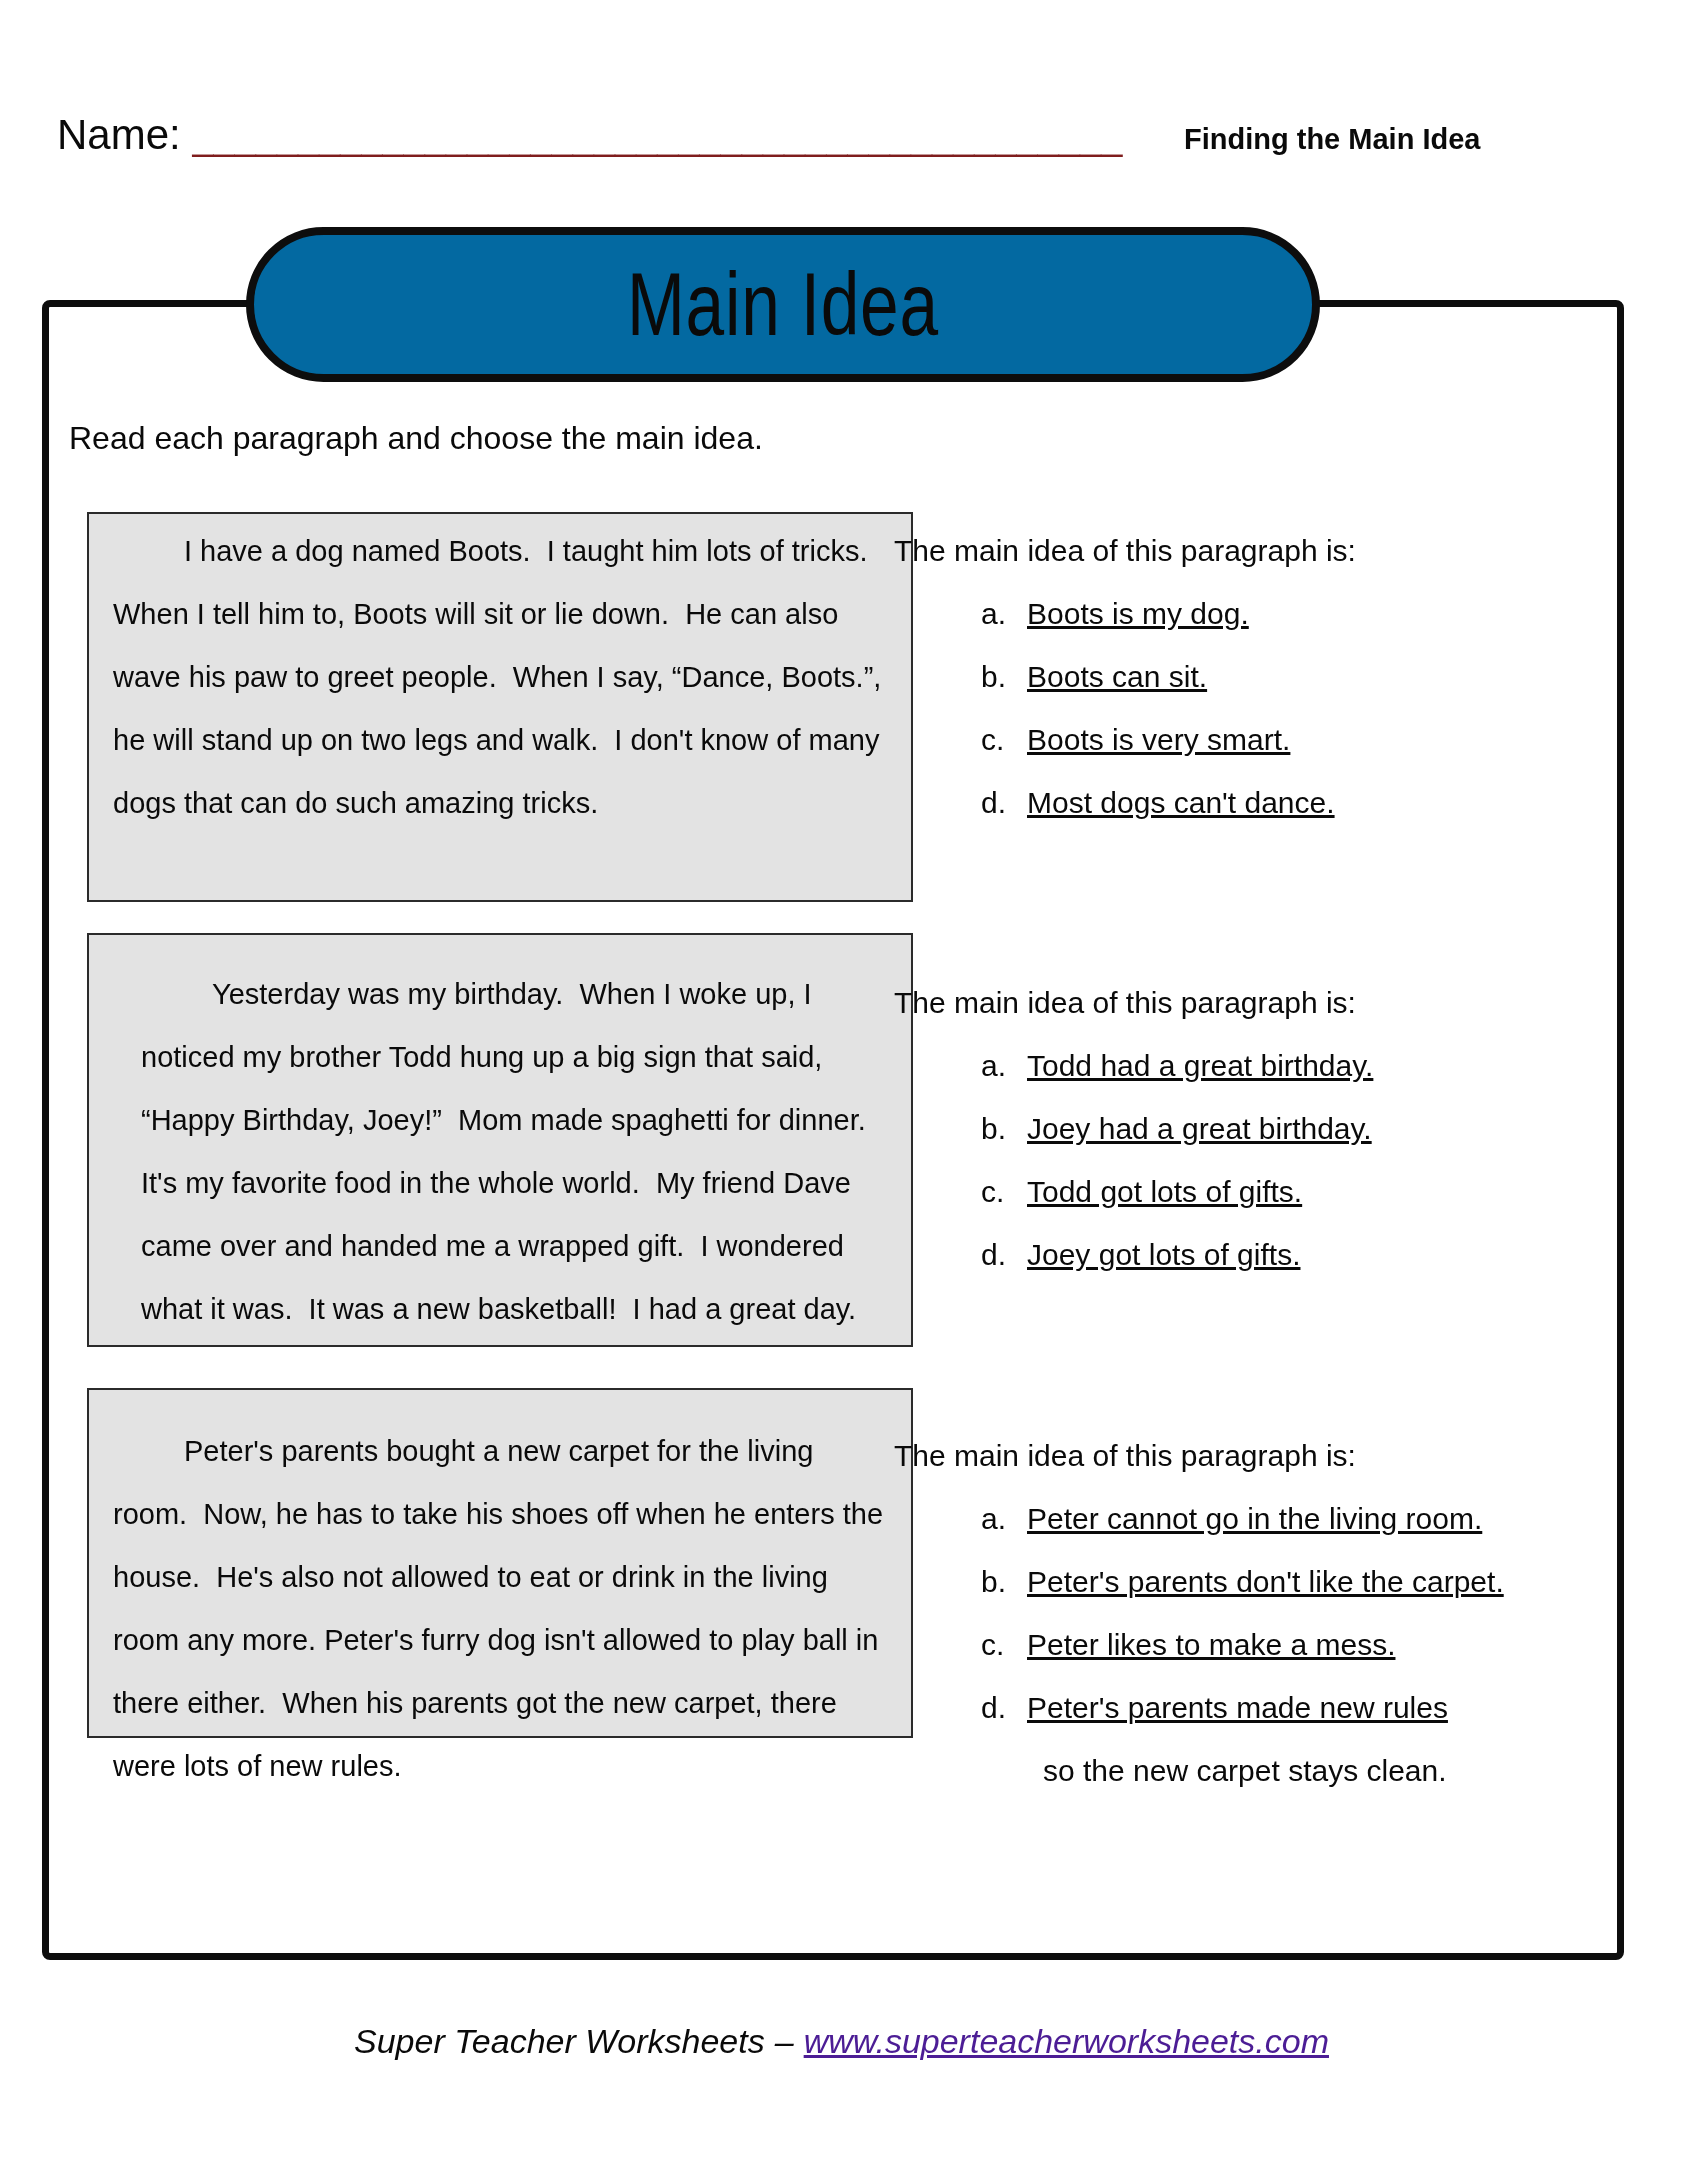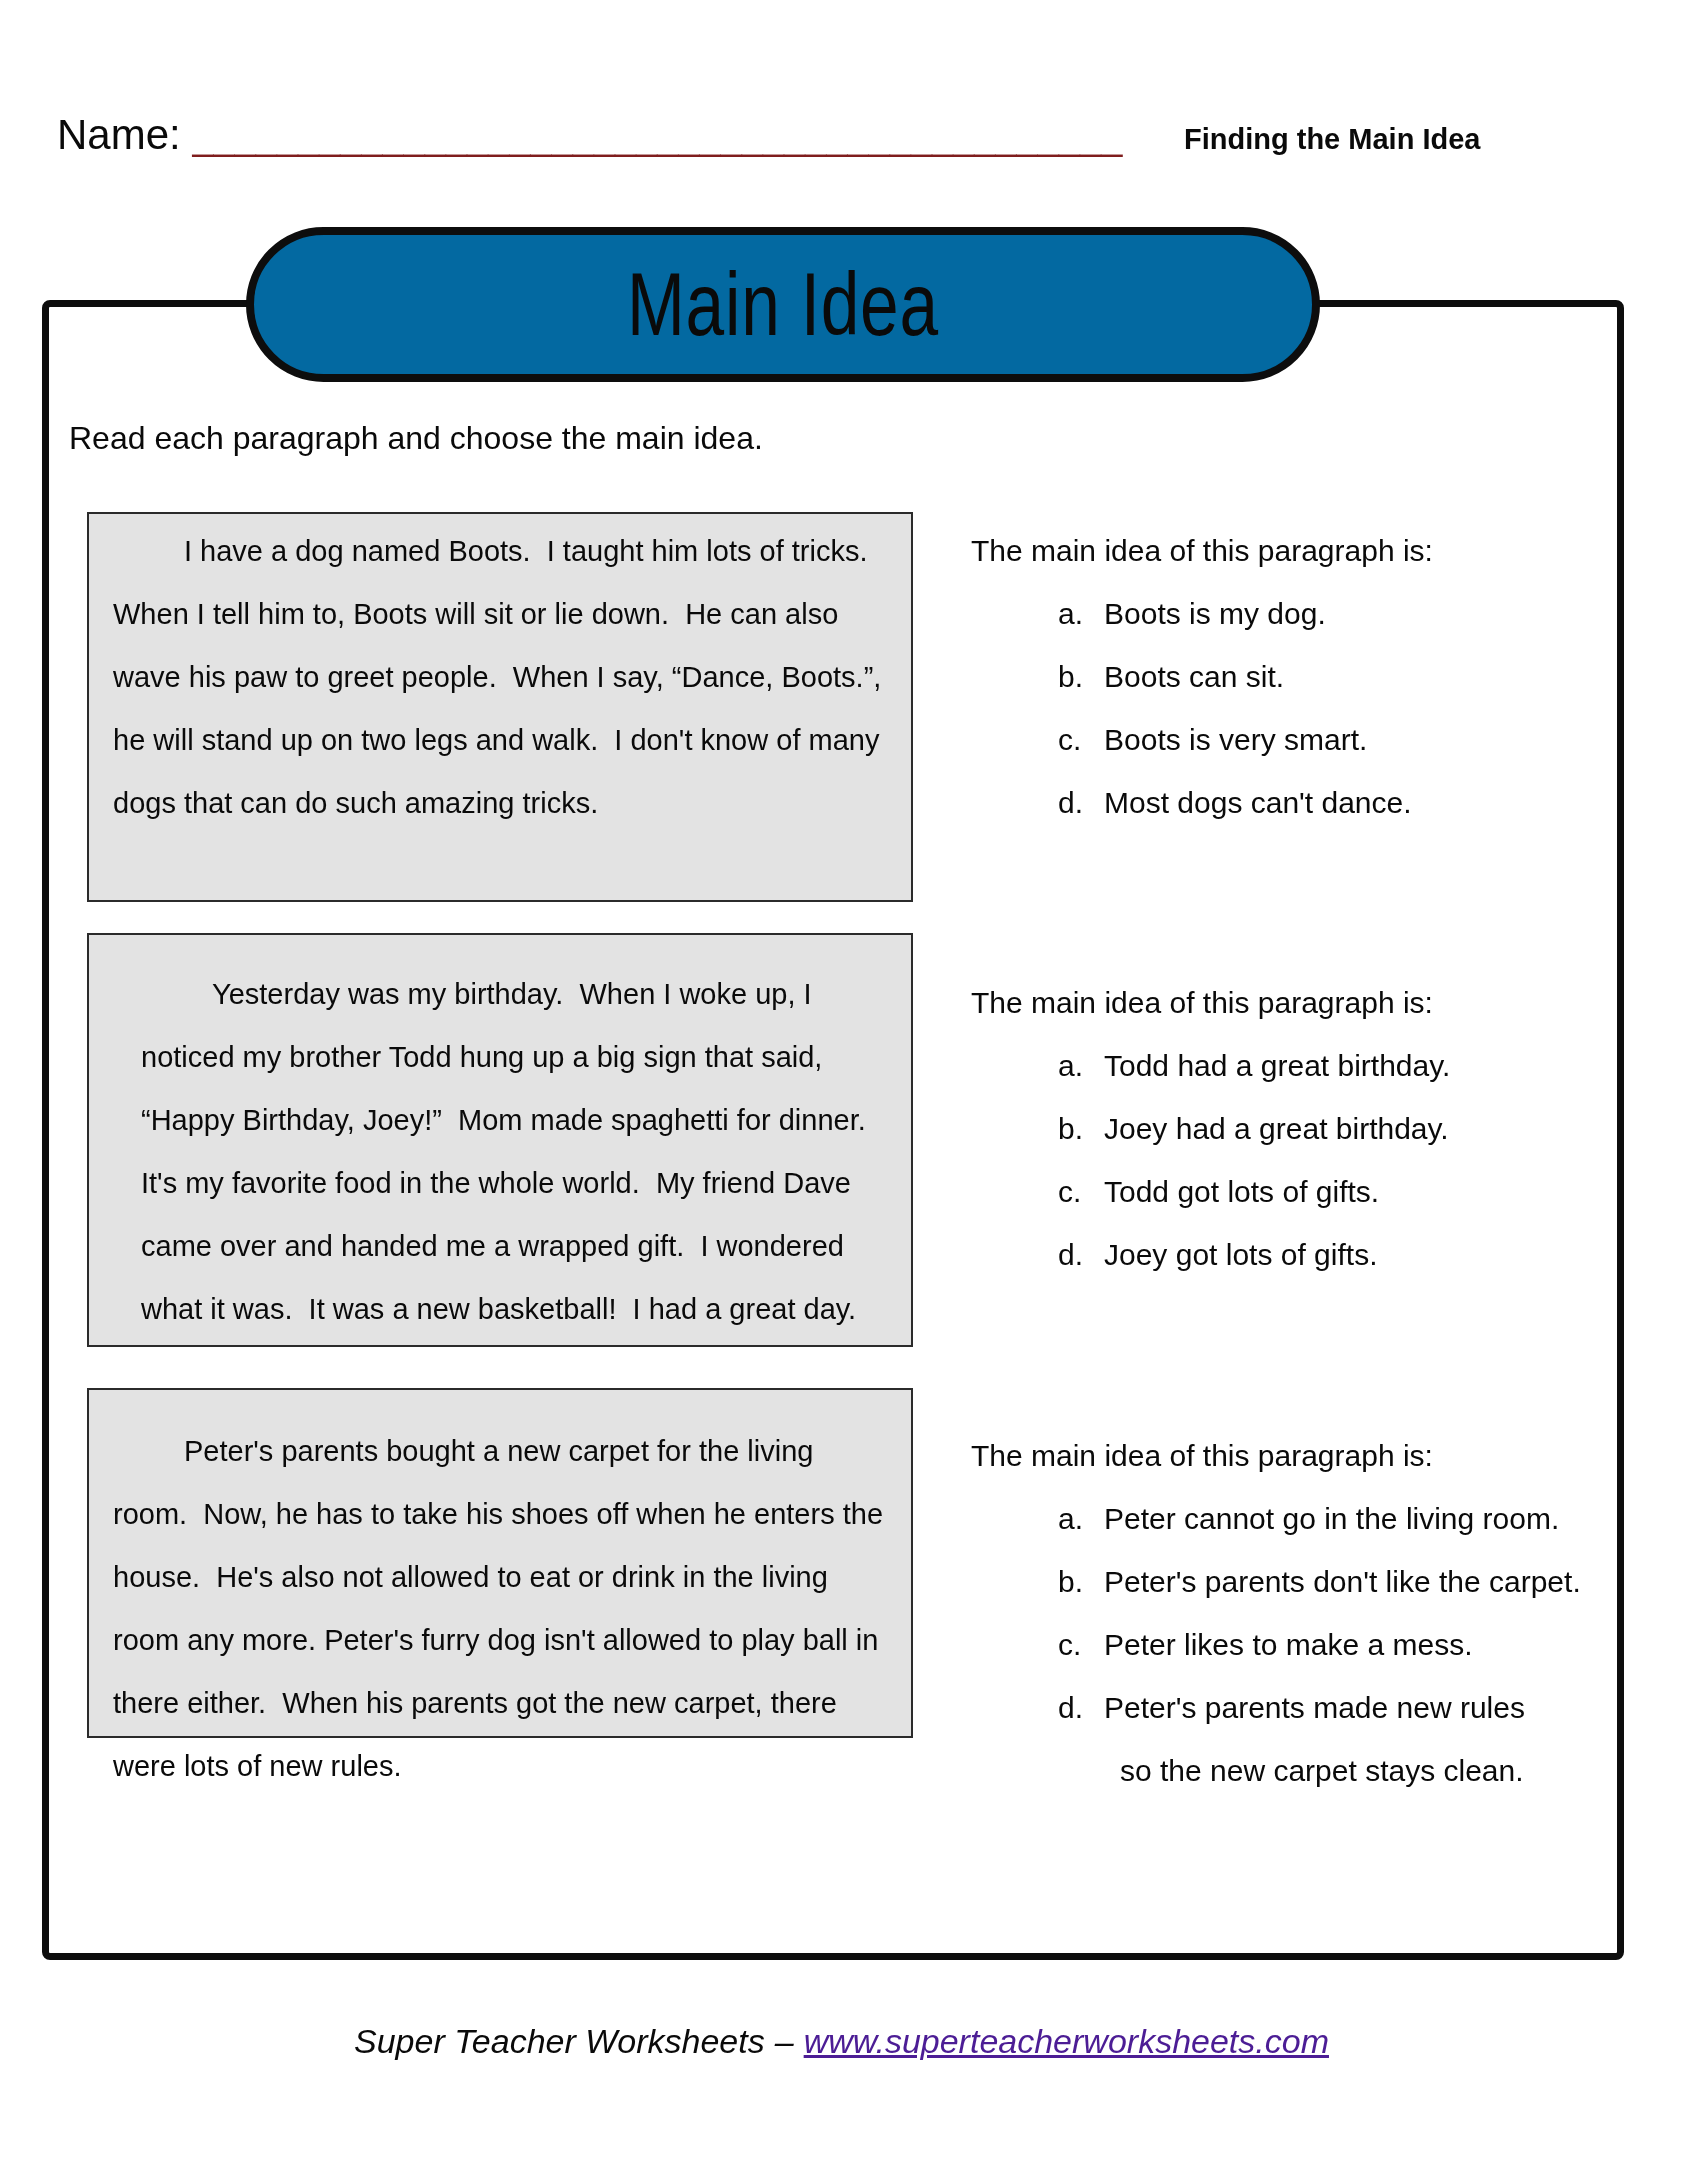--- a/index.html
+++ b/index.html
@@ -38,26 +38,26 @@
   }
   .ptext {
     font-size:29px; line-height:63px; color:#0a0a0a;
     padding:0 22px 0 24px; text-indent:71px; white-space:pre-wrap;
   }
   .pbox1 { top:512px;  height:390px; } .pbox1 .ptext { padding-top:6px; }
   .pbox2 { top:933px;  height:414px;padding-left:28px; } .pbox2 .ptext { padding-top:28px; }
   .pbox3 { top:1388px; height:350px; } .pbox3 .ptext { padding-top:30px; }
 
   
-  .qblock { position:absolute; left:971px; width:673px; font-size:30px; line-height:63px; }
+  .qblock { position:absolute; left:894px; width:673px; font-size:30px; line-height:63px; }
   .qb1 { top:519px; } .qb2 { top:971px; } .qb3 { top:1424px; }
   .prompt { white-space:nowrap; }
   .opt { display:flex; padding-left:87px; }
   .letter { flex:none; width:46px; }
-  .otext { flex:1; }
+  .otext { flex:1;text-decoration:underline; }
   .opt-cont { padding-left:149px; }
 
   
   .footer {
     position:absolute; left:0; top:2022px; width:1683px;
     text-align:center; font-size:34px; font-style:italic; white-space:nowrap;
   }
   .footer .sep { margin:0 10px; }
   .footer a { color:#4c1d95; text-decoration:underline; cursor:pointer; }
 </style>

